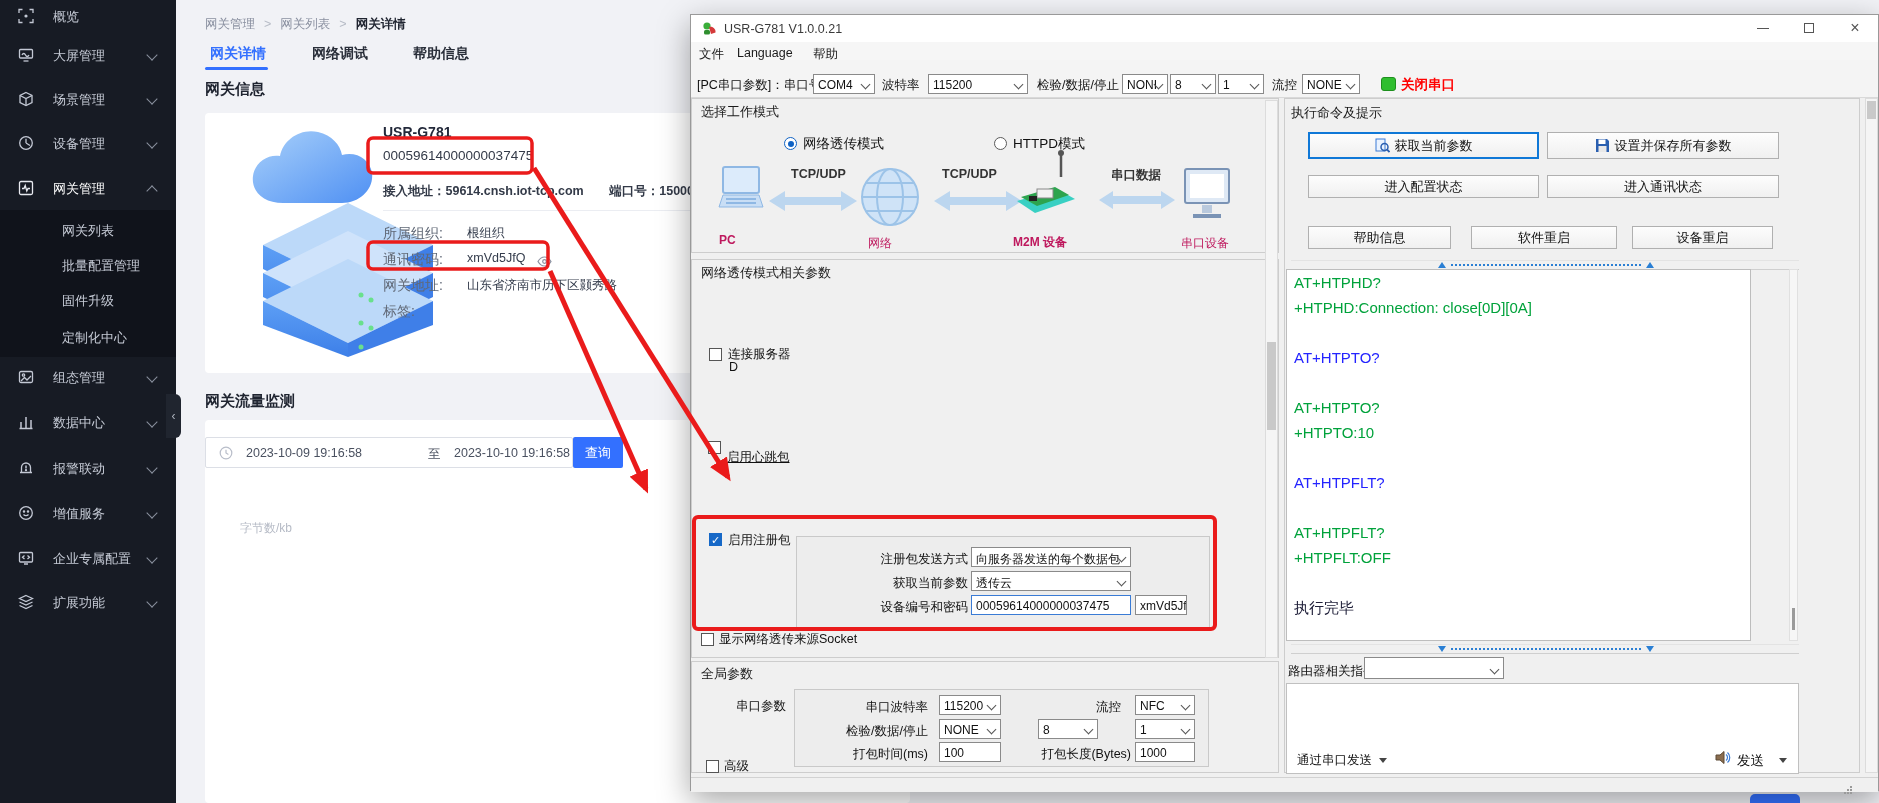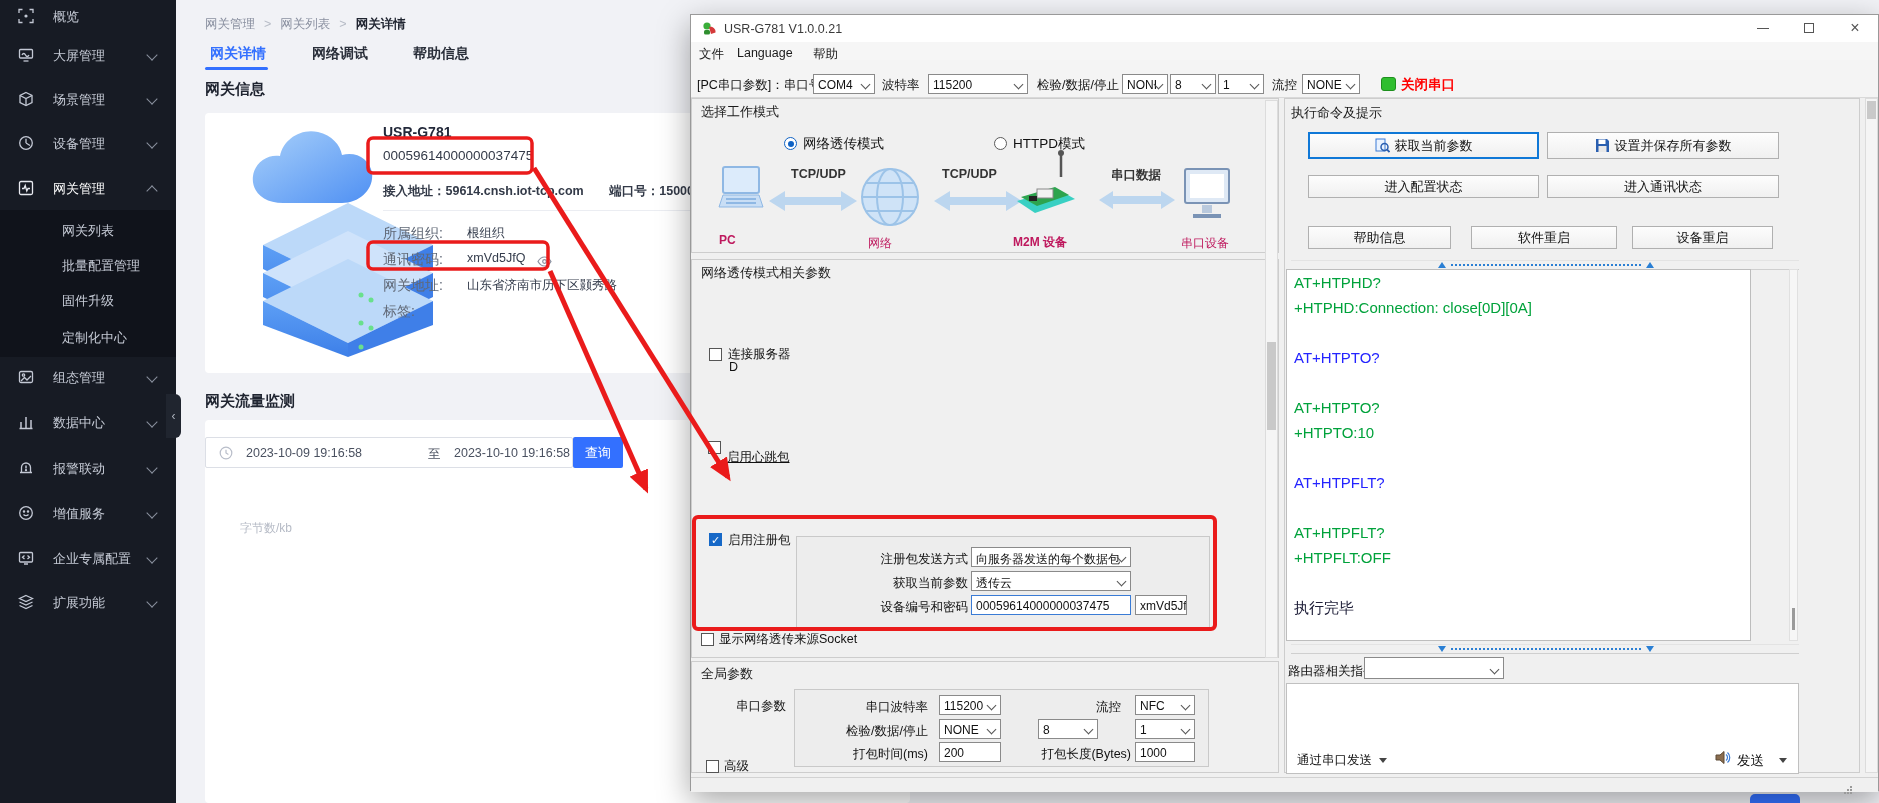--- a/index.html
+++ b/index.html
@@ -441,21 +441,21 @@
         <span class="tx">8</span>
         <span class="cv"></span>
       </div>
     <div class="abs combo" style="left:444px;top:704px;width:60px;">
         <span class="tx">1</span>
         <span class="cv"></span>
       </div>
 
     <div class="abs flbl nw" style="left:140px;top:731px;width:97px;">打包时间(ms)</div>
     <div class="abs tbox" style="left:248px;top:727px;width:62px;">
-        <span class="tx">200</span>
+        <span class="tx">100</span>
       </div>
     <div class="abs flbl nw" style="left:330px;top:731px;width:110px;">打包长度(Bytes)</div>
     <div class="abs tbox" style="left:444px;top:727px;width:60px;">
         <span class="tx">1000</span>
       </div>
 
     <span class="abs cbx" style="left:15px;top:745px;"></span>
     <span class="abs clbl nw" style="left:33px;top:743px;">高级</span>
 
     <div class="abs sbar" style="left:574px;top:85px;width:13px;height:558px;">

